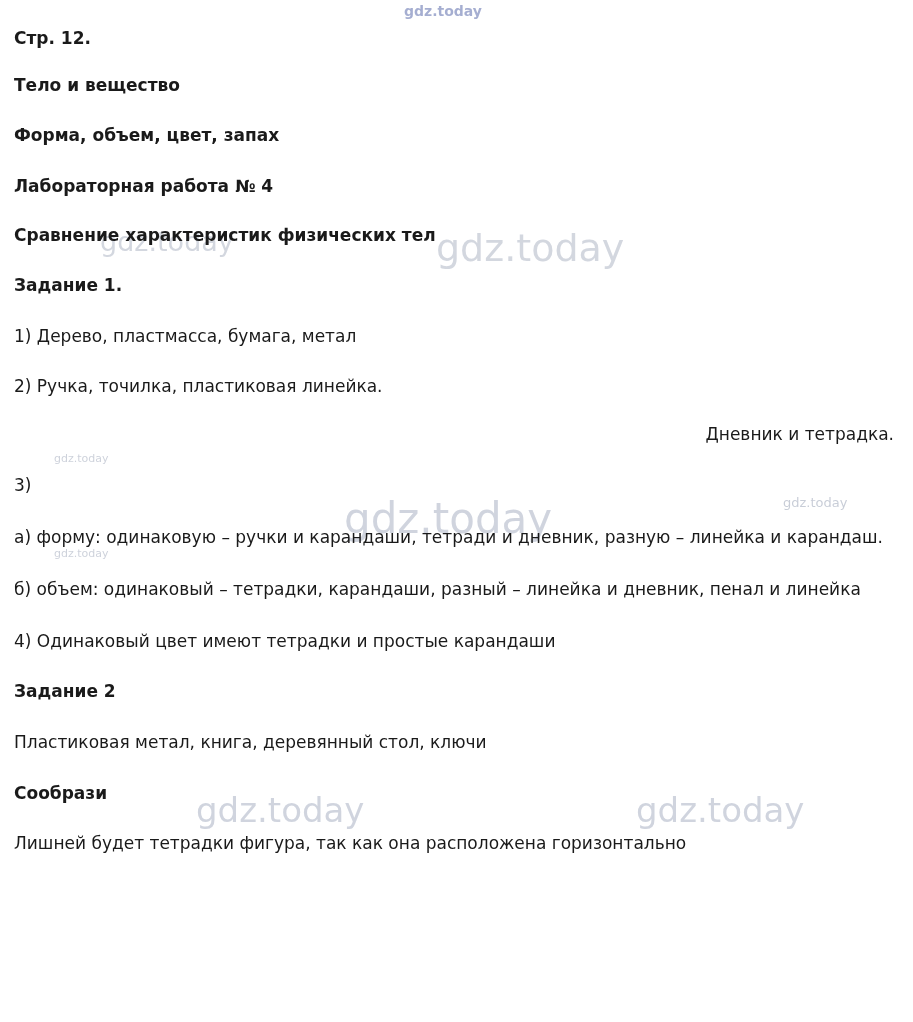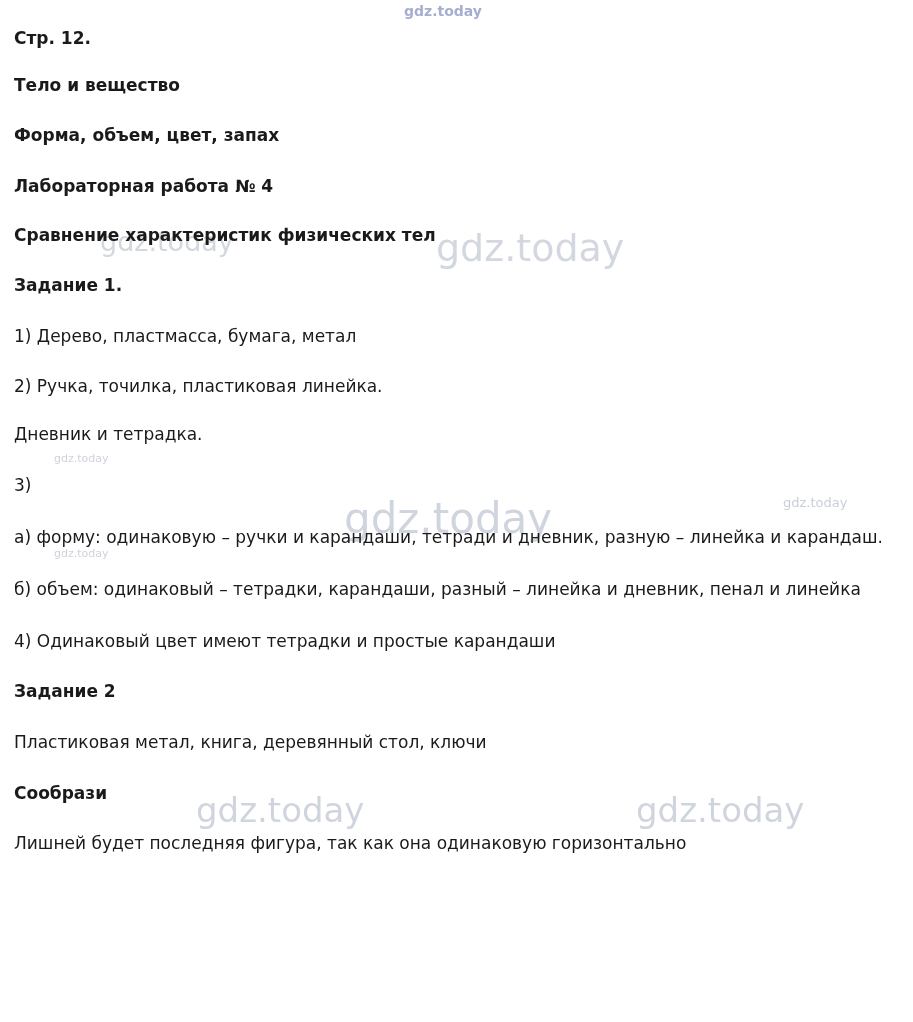--- a/index.html
+++ b/index.html
@@ -96,31 +96,31 @@
   <div class="line bold tight">Лабораторная работа № 4</div>
 
   <div class="line bold">Сравнение характеристик физических тел</div>
 
   <div class="line bold">Задание 1.</div>
 
   <div class="line">1) Дерево, пластмасса, бумага, метал</div>
 
   <div class="line block-23">2) Ручка, точилка, пластиковая линейка.</div>
 
-  <div class="para-wrap sub-line" style="margin-top:22px;">Дневник и тетрадка.</div>
+  <div class="para-wrap sub-line" style="margin-top:22px;text-align:right;">Дневник и тетрадка.</div>
 
   <div class="line">3)</div>
 
   <div class="para-wrap">а) форму: одинаковую – ручки и карандаши, тетради и дневник, разную – линейка и карандаш.</div>
 
   <div class="para-wrap">б) объем: одинаковый – тетрадки, карандаши, разный – линейка и дневник, пенал и линейка</div>
 
   <div class="line">4) Одинаковый цвет имеют тетрадки и простые карандаши</div>
 
   <div class="line bold">Задание 2</div>
 
   <div class="line">Пластиковая метал, книга, деревянный стол, ключи</div>
 
   <div class="line bold">Сообрази</div>
 
-  <div class="line">Лишней будет последняя фигура, так как она одинаковую горизонтально</div>
+  <div class="line">Лишней будет тетрадки фигура, так как она расположена горизонтально</div>
 
 </div>
 
 </body></html>

